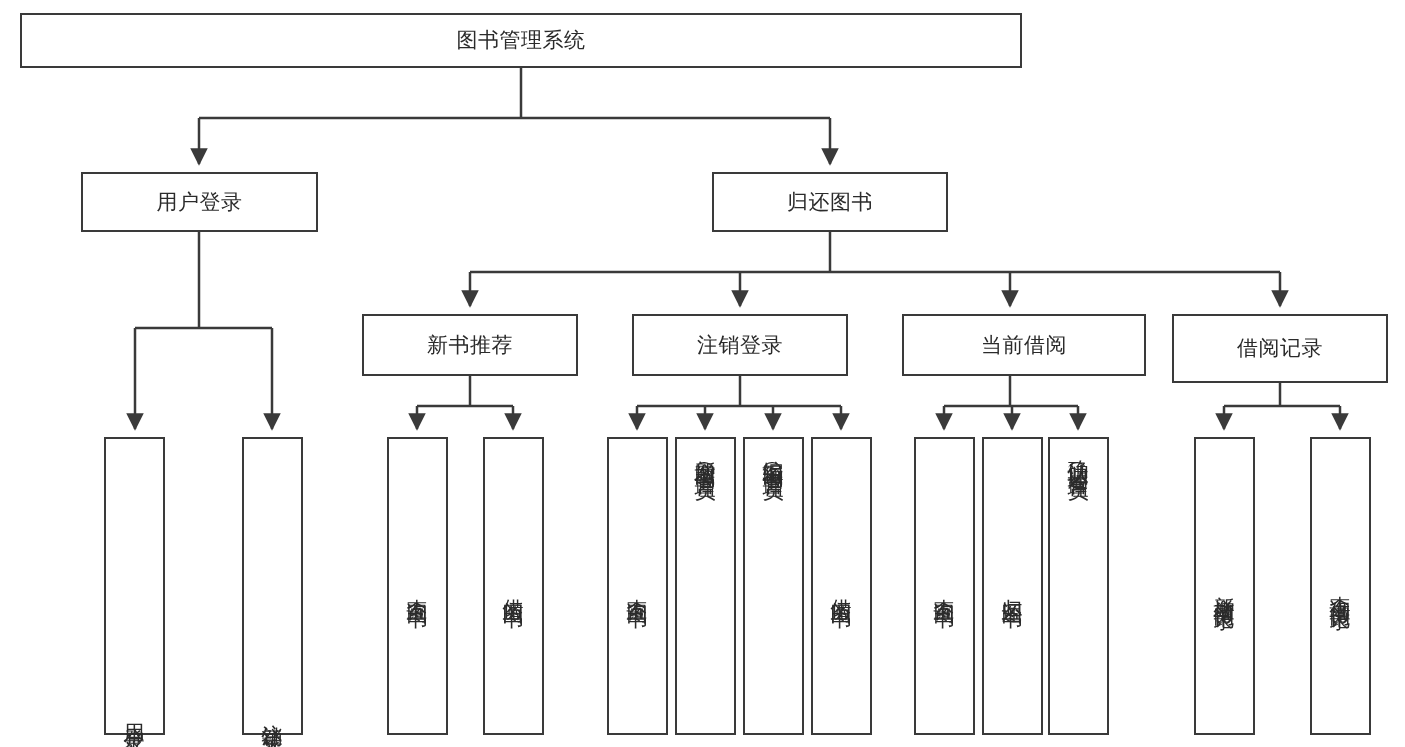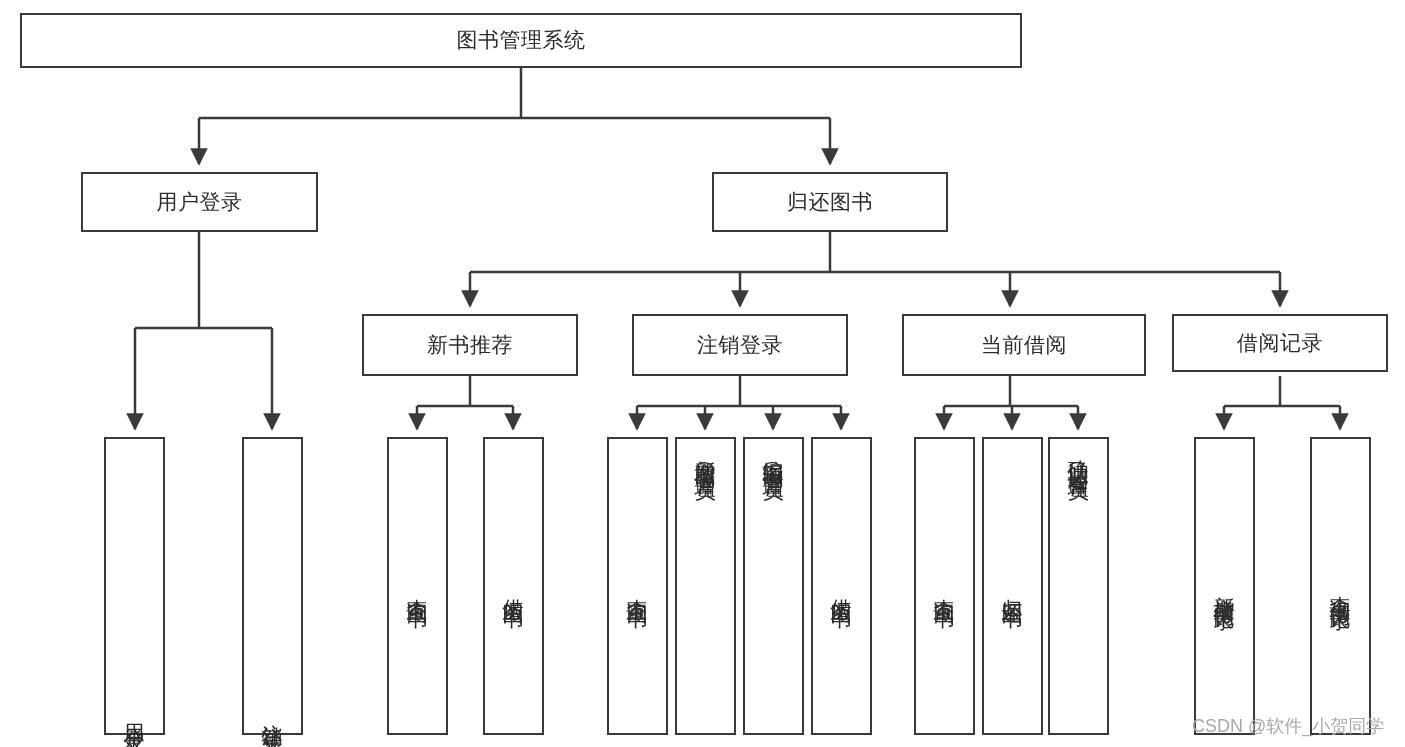--- a/index.html
+++ b/index.html
@@ -136,21 +136,21 @@
 
   <div class="node-box" id="node-new-book-recommend" style="left: 362px; top: 314px; width: 216px; height: 62px;">
     <span class="node-label">新书推荐</span>
   </div>
   <div class="node-box" id="node-book-borrow" style="left: 632px; top: 314px; width: 216px; height: 62px;">
     <span class="node-label">注销登录</span>
   </div>
   <div class="node-box" id="node-current-borrow" style="left: 902px; top: 314px; width: 244px; height: 62px;">
     <span class="node-label">当前借阅</span>
   </div>
-  <div class="node-box" id="node-borrow-record" style="left: 1172px; top: 314px; width: 216px; height: 58px;">
+  <div class="node-box" id="node-borrow-record" style="left: 1172px; top: 314px; width: 216px; height: 69px;">
     <span class="node-label">借阅记录</span>
   </div>
 
   <div id="leaf-container">
       <div class="node-box node-vert" style="left: 104px; top: 437px; width: 61px; height: 298px; align-items: flex-end; padding-top: 0px; padding-bottom: 14px;">
         <span class="node-label">用户登录</span>
       </div>
       <div class="node-box node-vert" style="left: 242px; top: 437px; width: 61px; height: 298px; align-items: flex-end; padding-top: 0px; padding-bottom: 14px;">
         <span class="node-label">注销登录</span>
       </div>
@@ -182,14 +182,13 @@
         <span class="node-label">确认归还（管理员）</span>
       </div>
       <div class="node-box node-vert center-text" style="left: 1194px; top: 437px; width: 61px; height: 298px;">
         <span class="node-label">新增借阅记录</span>
       </div>
       <div class="node-box node-vert center-text" style="left: 1310px; top: 437px; width: 61px; height: 298px;">
         <span class="node-label">查询借阅记录</span>
       </div>
     </div>
 
-  <div class="watermark">CSDN @软件_小贺同学</div>
 </div>
 
 </body></html>

